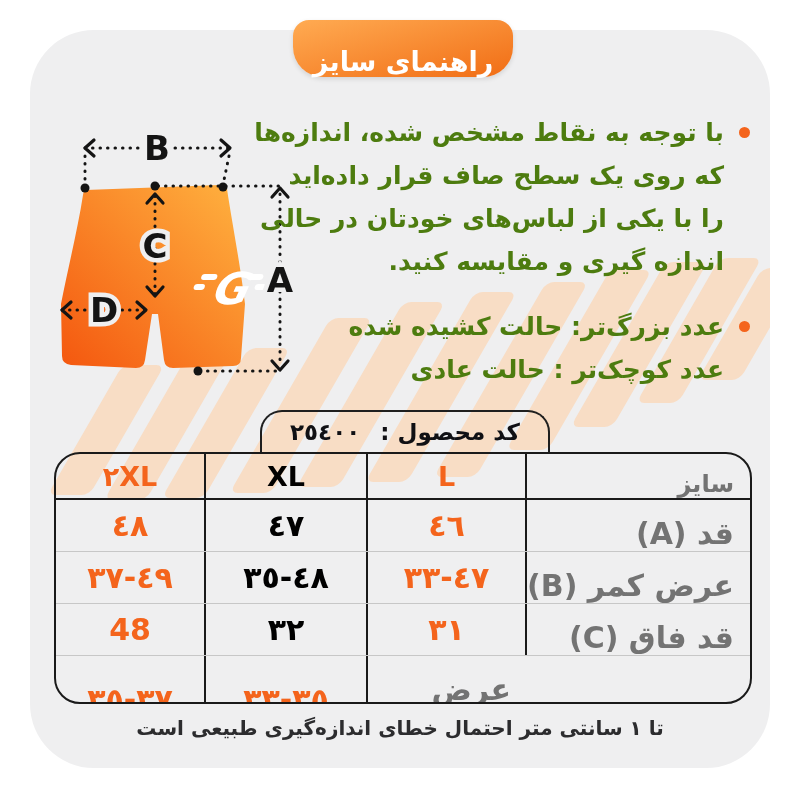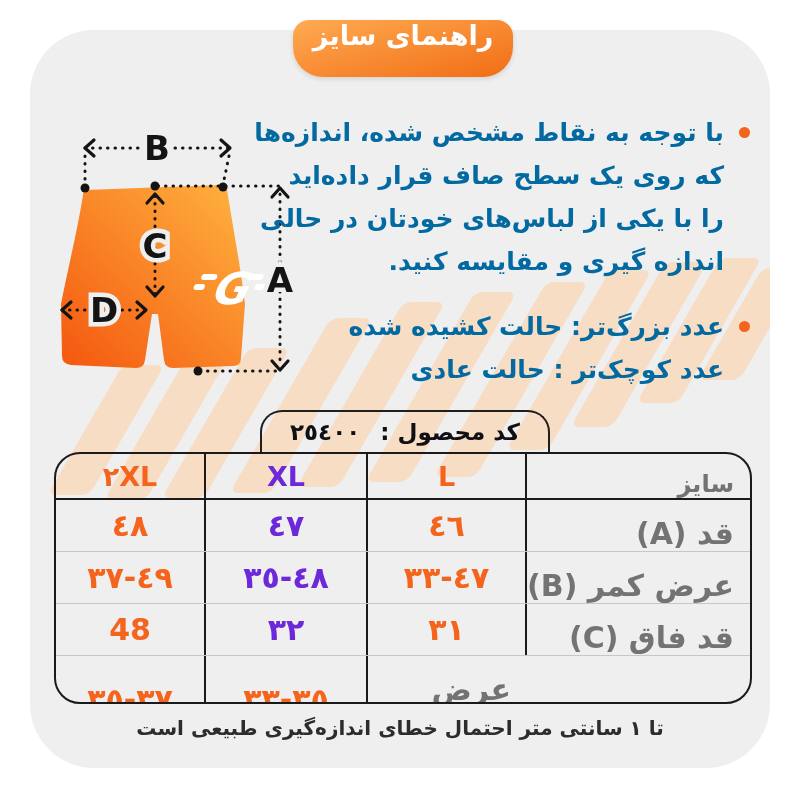--- a/index.html
+++ b/index.html
@@ -5,28 +5,28 @@
   html,body{margin:0;padding:0;background:#fff;}
   .canvas{position:relative;width:800px;height:800px;background:#ffffff;overflow:hidden;
           font-family:"DejaVu Sans",sans-serif;}
   .card{position:absolute;left:30px;top:30px;width:740px;height:738px;background:#efeff0;
         border-radius:64px;overflow:hidden;}
   .watermark{position:absolute;inset:0;}
   .watermark i{position:absolute;width:42px;background:#f8ddc5;border-radius:8px;
                transform:skewX(-30deg);display:block;}
   .badge{position:absolute;left:293px;top:20px;width:220px;height:57px;
          background:linear-gradient(165deg,#ffab52,#f16d15);
-         border-radius:16px 16px 30px 30px;display:flex;align-items:flex-start;justify-content:center;
+         border-radius:16px 16px 30px 30px;display:flex;align-items:flex-end;justify-content:center;
          color:#fff;font-weight:bold;font-size:27px;box-shadow:0 2px 5px rgba(0,0,0,.12);}
   .illu{position:absolute;left:40px;top:108px;width:265px;height:290px;}
   .dl{stroke:#141414;stroke-width:3;stroke-dasharray:.5 7;stroke-linecap:round;fill:none;}
   .ch{stroke:#141414;stroke-width:3.2;fill:none;stroke-linecap:round;stroke-linejoin:round;}
   .lb{font-weight:bold;font-size:34px;fill:#141414;stroke:#efeff0;stroke-width:9px;
       paint-order:stroke;text-anchor:middle;font-family:"DejaVu Sans",sans-serif;}
-  .bullet-block{position:absolute;right:50px;direction:rtl;text-align:right;color:#0369a1;
+  .bullet-block{position:absolute;right:50px;direction:rtl;text-align:right;color:#4d7c0f;
                 font-weight:bold;font-size:25px;line-height:43px;}
   .bullet-block .dot{position:absolute;right:0;top:16px;width:11px;height:11px;border-radius:50%;
                      background:#f4641c;}
   .bullet-block .blines{padding-right:26px;}
   .tab{position:absolute;left:260px;top:410px;width:290px;height:42px;box-sizing:border-box;
        border:2.5px solid #1f1f1f;border-bottom:none;border-radius:22px 22px 0 0;
        display:flex;direction:rtl;align-items:center;justify-content:center;gap:20px;
        font-weight:bold;font-size:23px;color:#101014;}
   .sizetable{position:absolute;left:54px;top:452px;width:698px;height:252px;box-sizing:border-box;
              border:2.5px solid #1a1a1a;border-radius:26px;overflow:hidden;
@@ -34,21 +34,21 @@
   .trow{display:grid;grid-template-columns:150px 162px 159px 1fr;flex:1;
         border-bottom:1px solid #c7c7c7;}
   .trow.head{border-bottom:2.5px solid #1a1a1a;}
   .trow:last-child{border-bottom:none;}
   .cell{display:flex;align-items:center;justify-content:center;font-weight:bold;
         border-right:2px solid #1a1a1a;font-size:30px;}
   .cell.hd{font-size:27px;}
   .cell.lab{border-right:none;direction:rtl;justify-content:flex-start;padding-right:16px;
             color:#737373;margin-top:16px;}
   .num{direction:ltr;unicode-bidi:embed;}
-  .c-or{color:#f4641c;} .c-nv{color:#6d28d9;}
+  .c-or{color:#f4641c;} .c-nv{color:#000000;}
   .note{position:absolute;left:30px;top:716px;width:740px;text-align:center;direction:rtl;
         font-weight:bold;font-size:20px;color:#2c2c2e;}
 </style>
 </head>
 <body>
 
 <div class="canvas">
 
   <div class="card">
     <div class="watermark">

